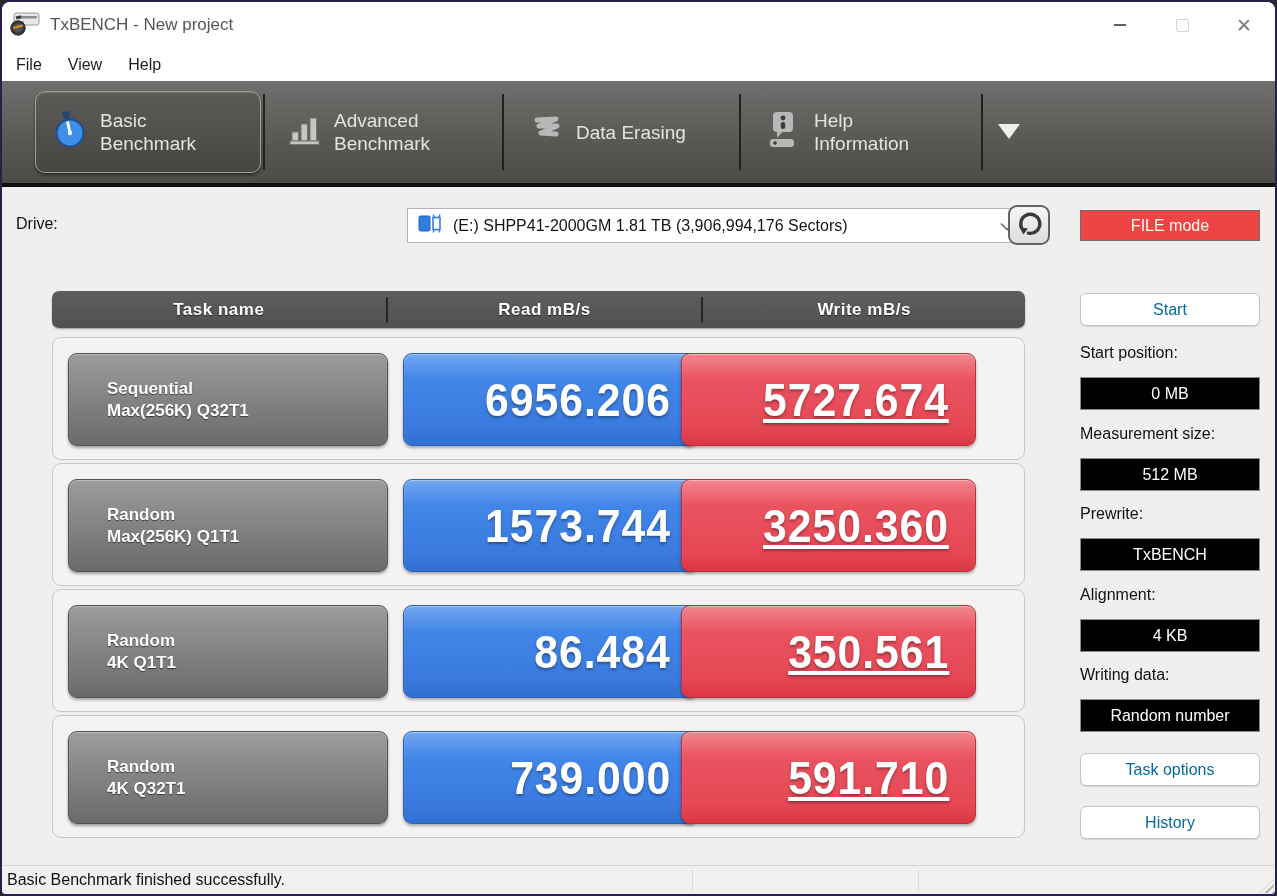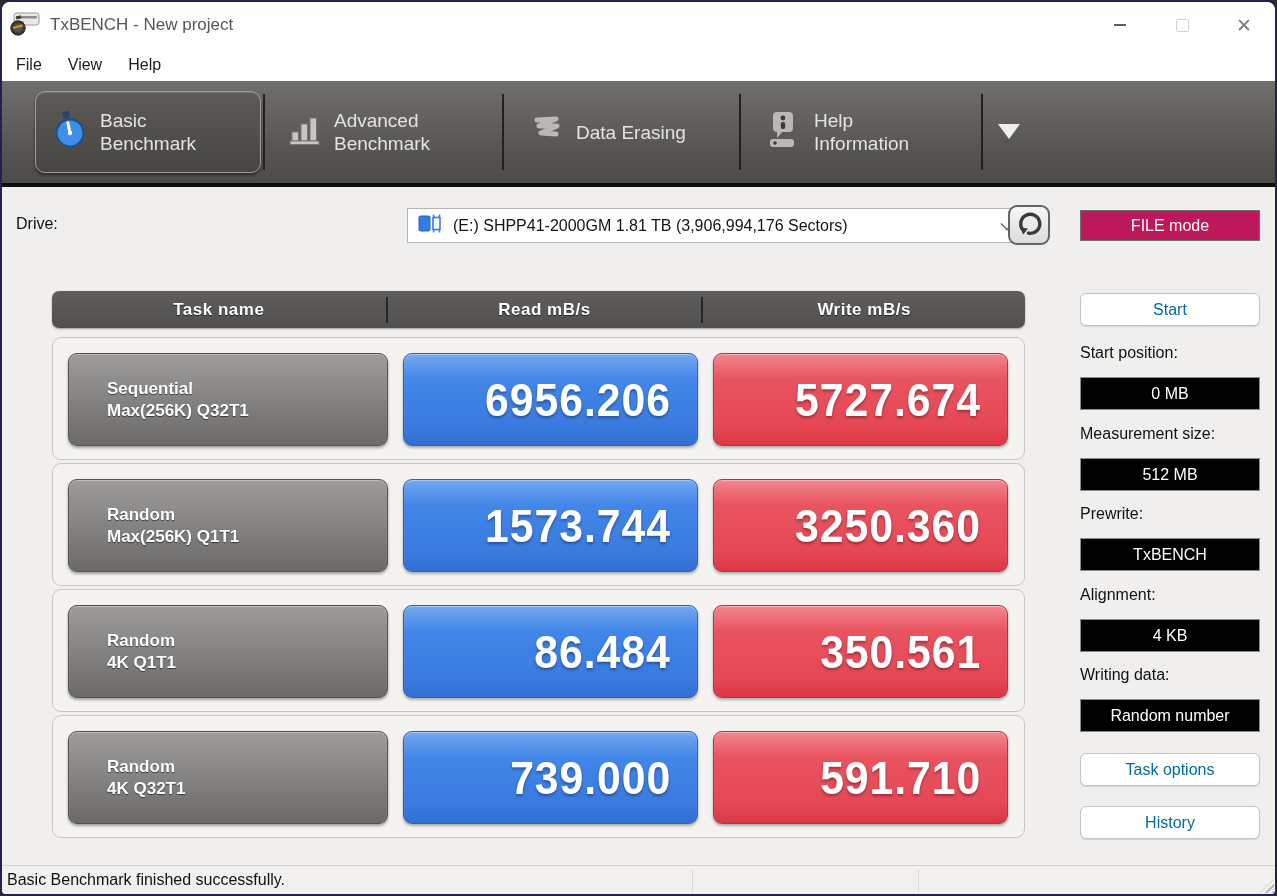--- a/index.html
+++ b/index.html
@@ -36,21 +36,21 @@
   .overflow-btn{position:absolute;left:996px;top:58px;width:26px;height:22px;cursor:default;}
   .tri-down{width:0;height:0;border-left:11px solid transparent;border-right:11px solid transparent;border-top:15px solid #efeee9;}
   
   .drive-label{position:absolute;left:14px;top:213px;font-size:16px;color:#111;}
   .drive-select{position:absolute;left:373px;top:206px;width:618px;height:35px;background:#fff;
     border:1px solid #b6b4b2;display:flex;align-items:center;padding:0 10px;cursor:default;margin-left:32px;}
   .drive-select .val{font-size:16px;color:#141414;margin-left:9px;flex:1;white-space:nowrap;overflow:hidden;}
   .refresh-btn{position:absolute;left:1006px;top:203px;width:42px;height:40px;
     background:linear-gradient(#f6f6f6,#dddcda);border:2px solid #636363;border-radius:9px;
     display:flex;align-items:center;justify-content:center;cursor:default;}
-  .file-mode{position:absolute;left:1078px;top:208px;width:180px;height:31px;background:#be185d;
+  .file-mode{position:absolute;left:1078px;top:208px;width:180px;height:31px;background:#ef4444;
     color:#fffdf6;font-size:16px;display:flex;align-items:center;justify-content:center;
     border:1px solid #6e6e6e;cursor:default;}
   
   .thead{position:absolute;left:50px;top:289px;width:973px;height:37px;
     background:linear-gradient(#605e5c,#51504e);border-radius:7px;display:flex;align-items:center;
     box-shadow:0 1px 2px rgba(0,0,0,.35);}
   .th{color:#fff;font-weight:bold;font-size:17px;text-align:center;
     text-shadow:0 1px 1px rgba(0,0,0,.6);letter-spacing:.5px;}
   .th:nth-child(1){width:335px;}
   .th:nth-child(3){width:315px;}
@@ -64,22 +64,22 @@
     color:#fff;font-size:17px;font-weight:bold;line-height:22px;
     display:flex;flex-direction:column;justify-content:center;padding-left:38px;
     text-shadow:0 1px 1px rgba(0,0,0,.55);cursor:default;}
   .val-btn{position:absolute;top:15px;width:295px;height:93px;border-radius:9px;
     display:flex;align-items:center;justify-content:flex-end;padding-right:26px;
     color:#fff;font-weight:bold;font-size:46px;cursor:default;
     text-shadow:0 2px 3px rgba(0,0,0,.35);}
   .val-btn .num{display:inline-block;transform:scaleX(.93);transform-origin:100% 50%;letter-spacing:1px;}
   .read-btn{left:350px;background:linear-gradient(#74a7f0 0%,#4186e8 28%,#3a7adf 80%,#3070d2 100%);
     border:1px solid #2a62b6;box-shadow:inset 0 1px 1px rgba(255,255,255,.4),0 2px 3px rgba(0,0,0,.3);}
-  .write-btn{left:660px;background:linear-gradient(#f2868e 0%,#e95360 28%,#e64754 80%,#dc3644 100%);
-    border:1px solid #bb2e3c;box-shadow:inset 0 1px 1px rgba(255,255,255,.4),0 2px 3px rgba(0,0,0,.3);}
+  .write-btn{left:628px;background:linear-gradient(#f2868e 0%,#e95360 28%,#e64754 80%,#dc3644 100%);
+    border:1px solid #bb2e3c;box-shadow:inset 0 1px 1px rgba(255,255,255,.4),0 2px 3px rgba(0,0,0,.3);text-decoration:underline;}
   
   .side-btn{position:absolute;left:1078px;width:180px;height:33px;background:#fff;
     border:1px solid #c6c4c2;border-radius:6px;display:flex;align-items:center;justify-content:center;
     font-size:16px;color:#0369a1;box-shadow:0 1px 1px rgba(0,0,0,.12);cursor:default;}
   .side-label{position:absolute;left:1078px;font-size:16px;color:#111;}
   .side-box{position:absolute;left:1078px;width:180px;height:33px;background:#000;color:#fff;
     font-size:16px;display:flex;align-items:center;justify-content:center;border:1px solid #8a8a8a;cursor:default;}
   
   .statusbar{position:absolute;left:0;right:0;bottom:0;height:29px;background:#f1f0ee;
     border-top:1px solid #d6d4d2;display:flex;align-items:center;}

